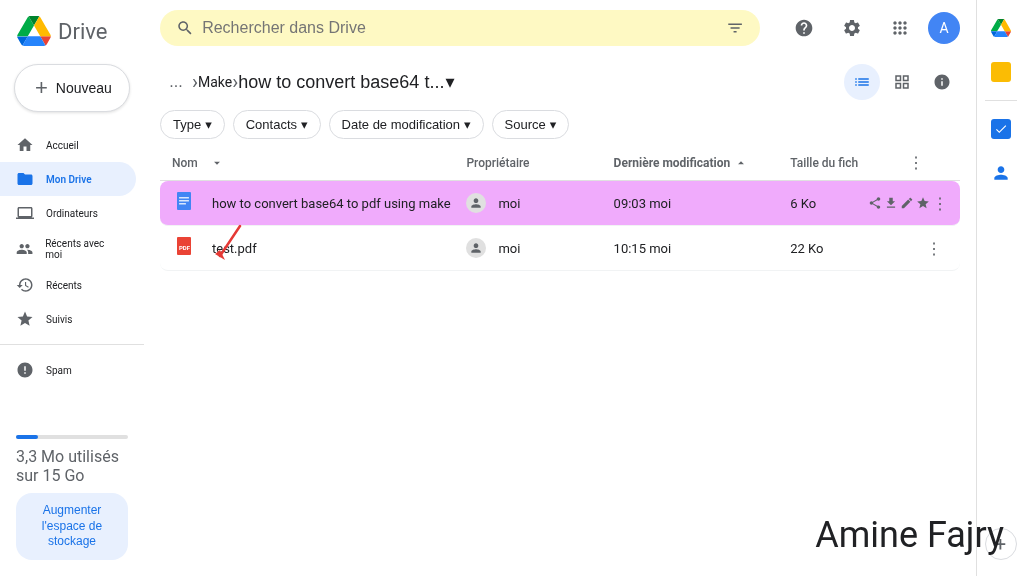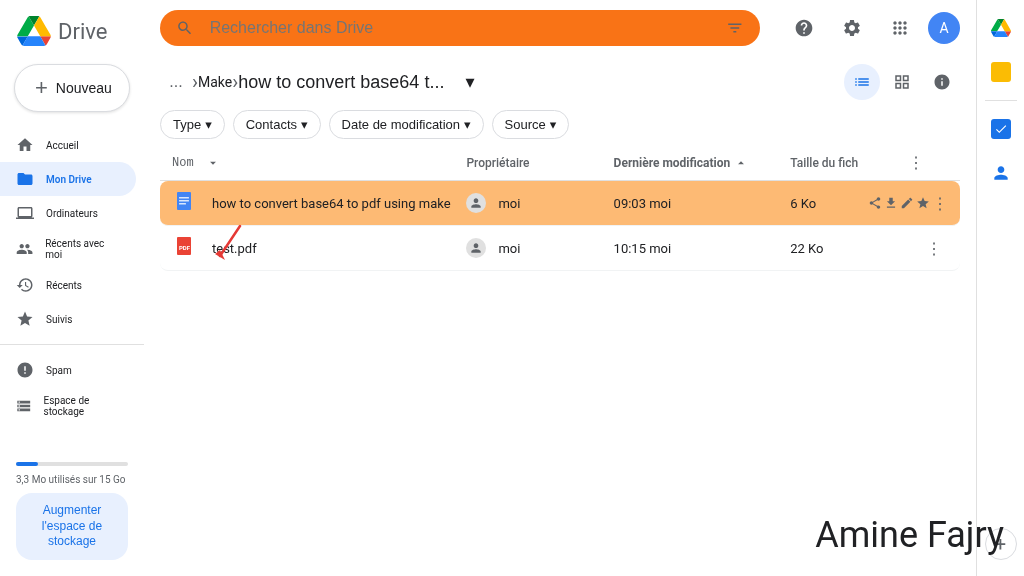--- a/index.html
+++ b/index.html
@@ -47,21 +47,21 @@
       padding: 8px 16px;
       border-radius: 0 24px 24px 0;
       cursor: pointer;
       font-size: 10px;
       color: #202124;
       margin-right: 8px;
     }
     .sidebar-item.active { background: #e8f0fe; font-weight: 600; }
     .sidebar-divider { height: 1px; background: #e0e0e0; margin: 8px 0; }
     .storage-section { padding: 8px 16px; margin-top: auto; }
-    .storage-text { font-size: 10px; color: #5f6368; margin-bottom: 8px; }
+    .storage-text { font-size: 16px; color: #5f6368; margin-bottom: 8px; }
     .storage-bar { width: 100%; height: 4px; background: #e0e0e0; border-radius: 2px; margin-bottom: 8px; }
     .storage-bar-fill { height: 4px; background: #1a73e8; border-radius: 2px; width: 20%; }
     .upgrade-btn {
       background: #e8f0fe;
       color: #1a73e8;
       border: none;
       border-radius: 16px;
       padding: 10px 12px;
       font-size: 12px;
       font-weight: 500;
@@ -83,26 +83,26 @@
     #topbar {
       display: flex;
       align-items: center;
       padding: 8px 16px;
       gap: 8px;
       border-bottom: none;
     }
     .search-bar {
       flex: 1;
       max-width: 600px;
-      background: #f97316;
+      background: #fef9c3;
       border-radius: 24px;
       display: flex;
       align-items: center;
       padding: 8px 16px;
-      gap: 16px;
+      gap: 8px;
     }
     .search-bar input {
       background: transparent;
       border: none;
       outline: none;
       font-size: 16px;
       color: #202124;
       width: 100%;
     }
     .topbar-right {
@@ -132,21 +132,21 @@
       display: flex;
       align-items: center;
       justify-content: center;
       color: white;
       font-size: 14px;
       cursor: pointer;
     }
     .breadcrumb-item { cursor: pointer; color: #202124; }
     .breadcrumb-sep { color: #5f6368; font-size: 20px; }
     .breadcrumb-dropdown { 
-      display: flex; align-items: center; gap: 21px; cursor: pointer;
+      display: flex; align-items: center; gap: 1px; cursor: pointer;
       background: none; border: none; font-size: 18px; color: #202124;
     }
     .more-btn {
       width: 32px; height: 32px; border-radius: 50%; display: flex; align-items: center; justify-content: center;
       cursor: pointer; background: transparent; border: none; color: #5f6368; font-size: 16px;
     }
     .view-btns { display: flex; align-items: center; gap: 4px; margin-left: auto; }
     .view-btn {
       width: 36px; height: 36px; border-radius: 50%; display: flex; align-items: center; justify-content: center;
       cursor: pointer; background: transparent; border: none; color: #5f6368; font-size: 16px;
@@ -181,35 +181,35 @@
     }
     .table-header {
       display: flex;
       align-items: center;
       padding: 8px 12px;
       border-bottom: 1px solid #e0e0e0;
       font-size: 12px;
       color: #5f6368;
       font-weight: 500;
     }
-    .col-name { flex: 2; min-width: 200px; display: flex; align-items: center; gap: 12px; cursor: pointer; font-family: Liberation Mono, monospace; }
+    .col-name { flex: 2; min-width: 200px; display: flex; align-items: center; gap: 12px; cursor: pointer; }
     .col-owner { flex: 1; min-width: 100px; }
     .col-modified { flex: 1.2; min-width: 150px; display: flex; align-items: center; gap: 4px; cursor: pointer; font-weight: bold; }
     .col-size { flex: 0.8; min-width: 80px; }
     .col-actions { width: 40px; }
 
     .file-row {
       display: flex;
       align-items: center;
       padding: 8px 12px;
       border-radius: 8px;
       cursor: pointer;
       border-bottom: 1px solid #f1f3f4;
     }
-    .file-row.selected { background: #fdba74; }
+    .file-row.selected { background: #f0abfc; }
     .file-icon { width: 28px; height: 28px; margin-right: 12px; display: flex; align-items: center; justify-content: center; }
     .file-name-cell { flex: 2; min-width: 200px; display: flex; align-items: center; font-size: 13px; }
     .file-name-text { color: #202124; }
     .owner-cell { flex: 1; min-width: 100px; display: flex; align-items: center; gap: 12px; font-size: 13px; color: #202124; }
     .owner-avatar { width: 20px; height: 20px; border-radius: 50%; background: #e0e0e0; display: flex; align-items: center; justify-content: center; font-size: 10px; color: #5f6368; }
     .modified-cell { flex: 1.2; min-width: 150px; font-size: 13px; color: #202124; }
     .size-cell { flex: 0.8; min-width: 80px; font-size: 13px; color: #202124; }
     .actions-cell { width: 40px; display: flex; align-items: center; justify-content: flex-end; gap: 2px; }
     .row-icon-btn {
       width: 28px; height: 28px; border-radius: 50%; display: flex; align-items: center; justify-content: center;
@@ -316,26 +316,20 @@
     <span>Suivis</span>
   </div>
 
   <div class="sidebar-divider"></div>
 
   <div class="sidebar-item">
     <svg width="18" height="18" viewBox="0 0 24 24" fill="#5f6368">
         <path d="M12 2C6.48 2 2 6.48 2 12s4.48 10 10 10 10-4.48 10-10S17.52 2 12 2zm1 15h-2v-2h2v2zm0-4h-2V7h2v6z"></path>
       </svg>
     <span>Spam</span>
-  </div>
-  <div class="sidebar-item">
-    <svg width="18" height="18" viewBox="0 0 24 24" fill="#5f6368">
-        <path d="M2 20h20v-4H2v4zm2-3h2v2H4v-2zM2 4v4h20V4H2zm4 3H4V5h2v2zm-4 7h20v-4H2v4zm2-3h2v2H4v-2z"></path>
-      </svg>
-    <span>Espace de stockage</span>
   </div>
 
   <div class="storage-section">
     <div class="storage-bar">
       <div class="storage-bar-fill"></div>
     </div>
     <div class="storage-text">3,3 Mo utilisés sur 15 Go</div>
     <button class="upgrade-btn">Augmenter l'espace de stockage</button>
   </div>
 </div>

